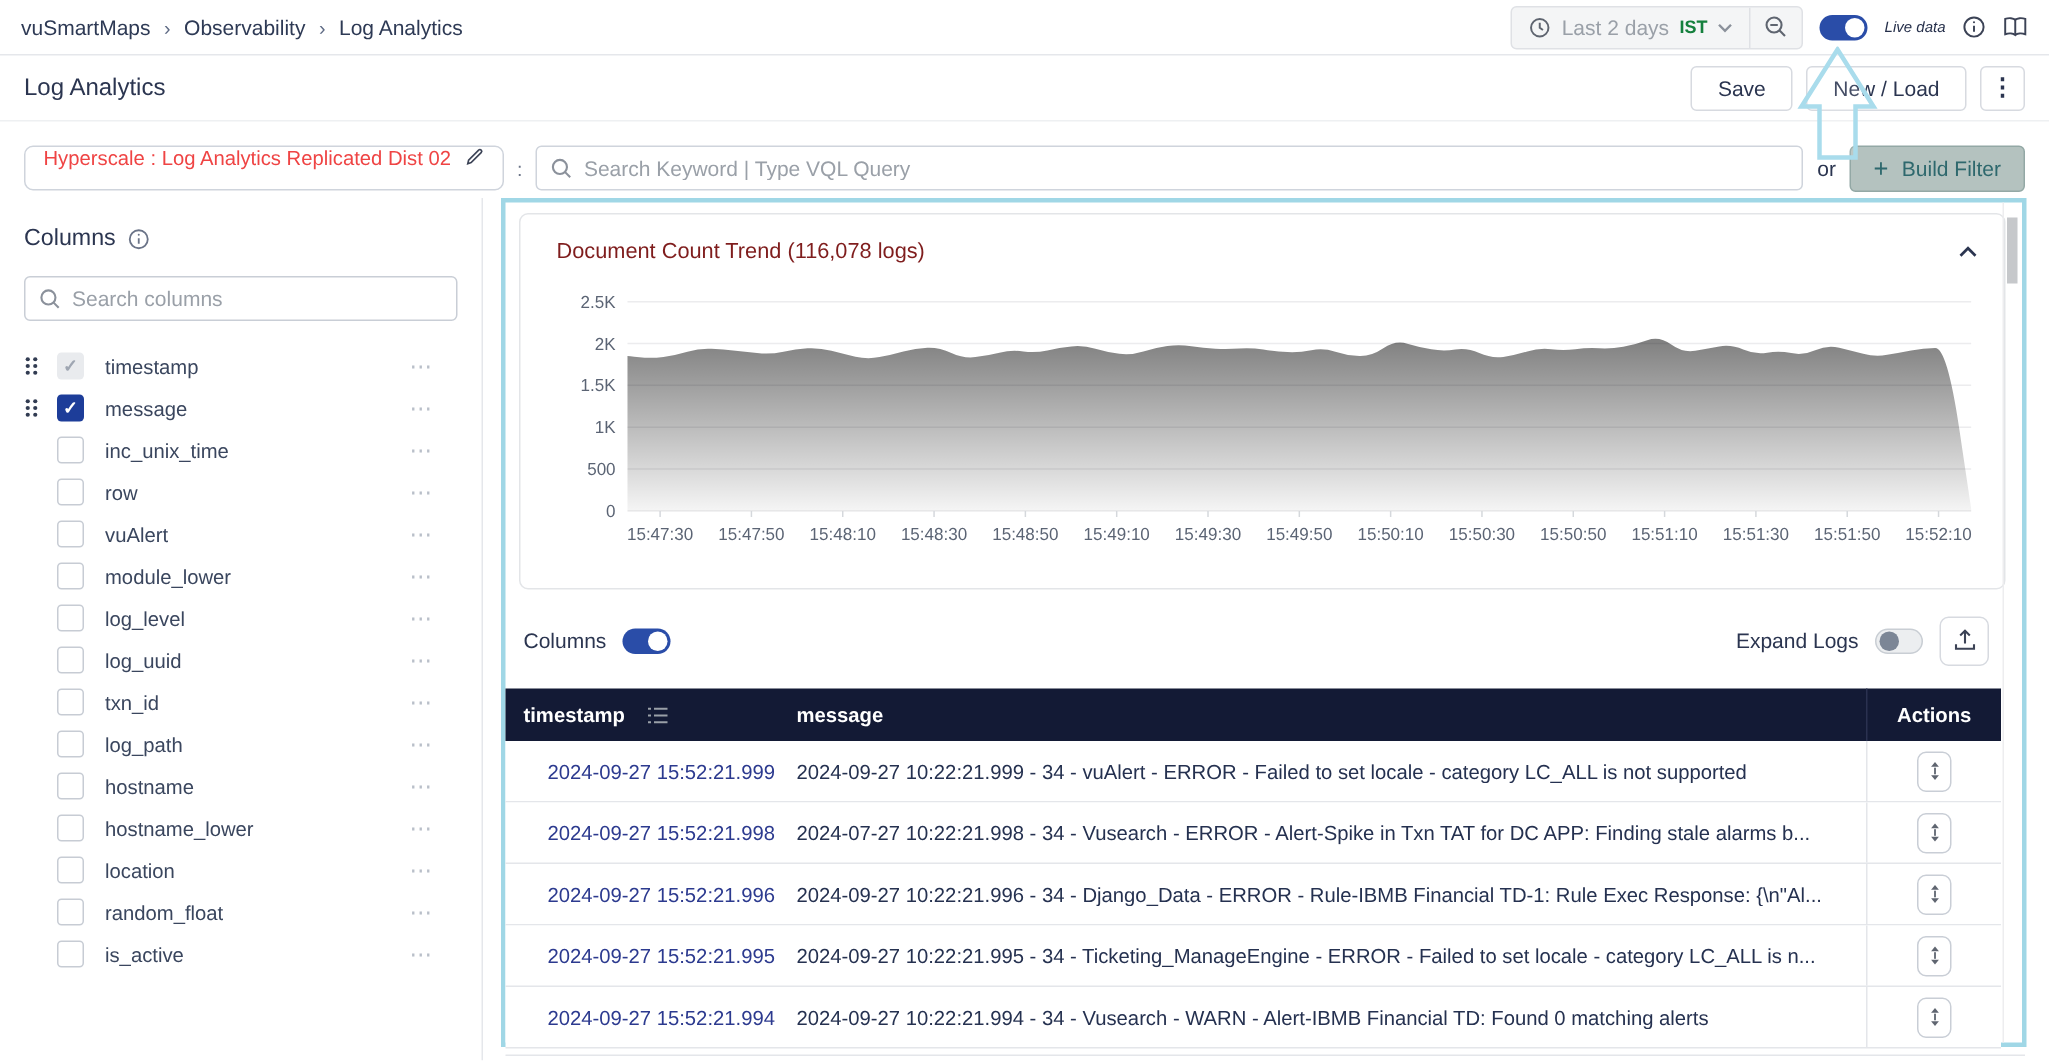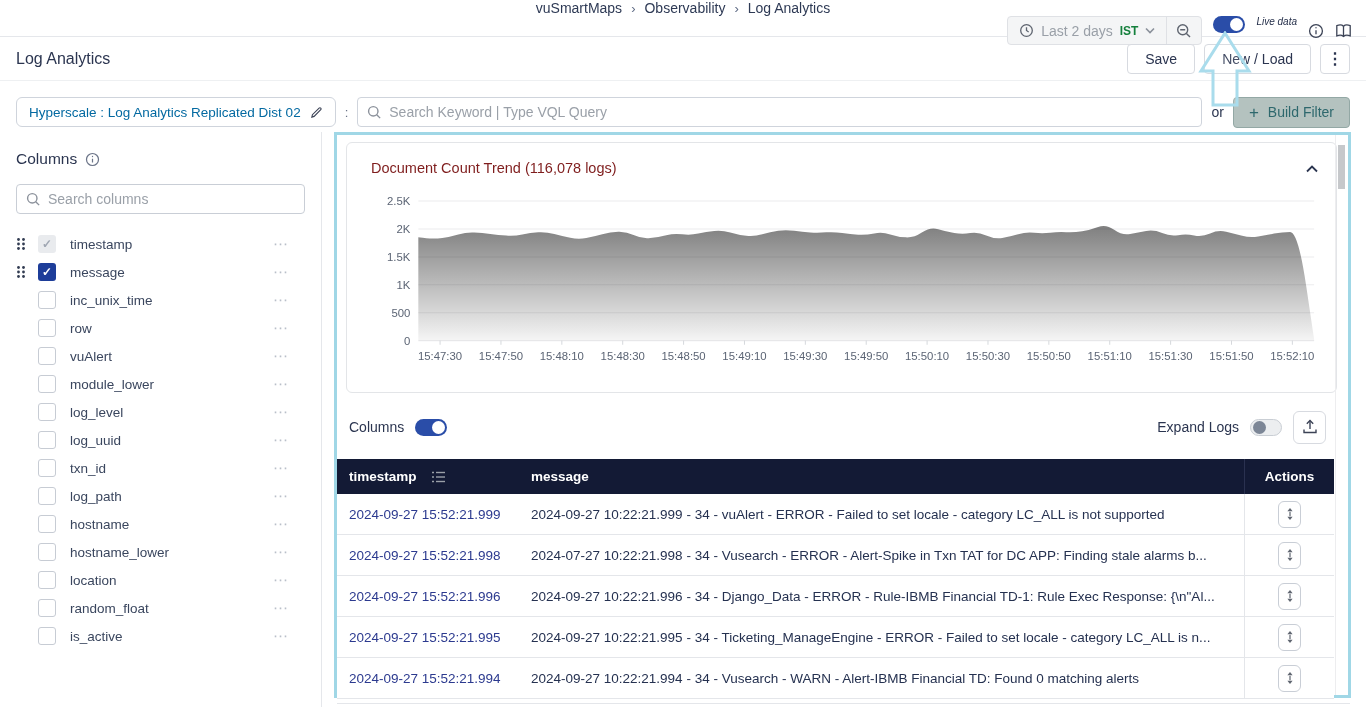--- a/index.html
+++ b/index.html
@@ -1,25 +1,25 @@
 <!DOCTYPE html>
 <html><head>
 <meta charset="utf-8">
 <style>
   * { margin:0; padding:0; box-sizing:border-box; }
   html,body { width:1366px; height:707px; overflow:hidden; background:#fff;
     font-family:"Liberation Sans", sans-serif; color:#27324e; position:relative; }
 
   
   .topbar { position:absolute; top:0; left:0; right:0; height:37px; background:#fff;
-    border-bottom:1px solid #e5e7eb; display:flex; align-items:center; padding:0 14px;flex-direction:column; }
+    border-bottom:1px solid #e5e7eb; display:flex; align-items:center; padding:0 14px; }
   .crumbs { display:flex; align-items:center; gap:9px; font-size:14px; color:#2e3a55; }
   .crumb { cursor:pointer; }
   .crumb-sep { color:#5f6b85; font-size:13px; }
-  .topbar-right { margin-left:auto; display:flex; gap:11px; }
+  .topbar-right { margin-left:auto; display:flex; align-items:center; gap:11px; }
   .time-group { display:flex; align-items:stretch; height:29px; background:#f4f5f6;
     border:1px solid #dfe1e5; border-radius:4px; overflow:hidden; }
   .time-btn { display:flex; align-items:center; gap:7px; padding:0 11px; cursor:pointer; }
   .time-label { color:#9aa0a8; font-size:14px; }
   .time-tz { color:#15803d; font-size:12px; font-weight:bold; }
   .zoomout-btn { width:35px; display:flex; align-items:center; justify-content:center;
     border-left:1px solid #dfe1e5; cursor:pointer; }
   .switch { width:32px; height:17px; border-radius:9px; position:relative; cursor:pointer; flex:none; }
   .switch.on { background:#2a4da8; }
   .switch.on::after { content:""; position:absolute; right:2px; top:2px; width:13px; height:13px;
@@ -36,22 +36,22 @@
   .page-title { font-size:16px; font-weight:500; color:#2b3550; }
   .titlebar-right { margin-left:auto; display:flex; align-items:center; gap:9px; }
   .btn { height:30px; background:#fff; border:1px solid #d7dae0; border-radius:4px;
     color:#2b3550; font-size:14px; padding:0 17px; cursor:pointer;
     font-family:"Liberation Sans",sans-serif; }
   .kebab-btn { width:30px; padding:0; font-size:16px; font-weight:bold; line-height:28px; }
 
   
   .querybar { position:absolute; top:95px; left:0; right:0; height:34px; display:flex;
     align-items:center; padding:0 16px; gap:9px; }
-  .datasource-btn { display:flex; align-items:center; gap:9px; height:30px; padding:0 12px;
-    border:1px solid #cfd4dc; border-radius:6px; font-size:13.5px; color:#0369a1;
+  .datasource-btn { display:flex; gap:9px; height:30px; padding:0 12px;
+    border:1px solid #cfd4dc; border-radius:6px; font-size:13.5px; color:#ef4444;
     background:#fff; cursor:pointer; white-space:nowrap; }
   .colon-sep { color:#6b7488; font-size:13px; }
   .search-box { flex:1; height:30px; border:1px solid #cfd4dc; border-radius:4px;
     display:flex; align-items:center; padding:0 9px; gap:7px; background:#fff; }
   .search-box input { border:none; outline:none; flex:1; font-size:14px; color:#2b3550;
     font-family:Liberation Sans, sans-serif; background:transparent; }
   .search-box input::placeholder { color:#9aa0a8; }
   .or-label { font-size:14px; color:#2b3550; }
   .build-filter { display:flex; align-items:center; gap:9px; height:31px; padding:0 15px;
     background:#b4c2bf; border:1px solid #93a8a5; border-radius:4px; color:#2e686d;
@@ -105,21 +105,21 @@
     background:#fff; display:flex; align-items:center; justify-content:center; cursor:pointer; }
 
   .log-table { position:absolute; left:0; right:14px; top:324px; bottom:-60px; }
   .lt-header { display:flex; height:35px; background:#131a35; color:#fff; font-size:13.5px;
     font-weight:bold; align-items:center; }
   .th-ts { width:180px; padding-left:12px; display:flex; align-items:center; gap:14px; }
   .th-msg { flex:1; padding-left:14px; }
   .th-act { width:90px; text-align:center; border-left:1px solid #2a3150; line-height:35px; }
   .lt-row { display:flex; height:41px; align-items:center; border-bottom:1px solid #e4e6ea;
     background:#fff; font-size:13.5px; }
-  .td-ts { width:180px; padding-left:12px; color:#2c3a8f; cursor:pointer; white-space:nowrap; }
+  .td-ts { width:180px; padding-left:28px; color:#2c3a8f; cursor:pointer; white-space:nowrap; }
   .td-msg { flex:1; padding-left:14px; color:#253150; white-space:nowrap; overflow:hidden;
     text-overflow:ellipsis; }
   .td-act { width:90px; display:flex; justify-content:center; align-self:stretch;
     align-items:center; border-left:1px solid #e4e6ea; }
   .expand-row-btn { width:23px; height:27px; border:1px solid #c9ced6; border-radius:6px;
     background:#fff; display:flex; align-items:center; justify-content:center; cursor:pointer; }
 
   .below-sliver { position:absolute; left:337px; right:16px; top:703px; height:4px;
     border-top:1px solid #e4e6ea; background:#fff; }
 

